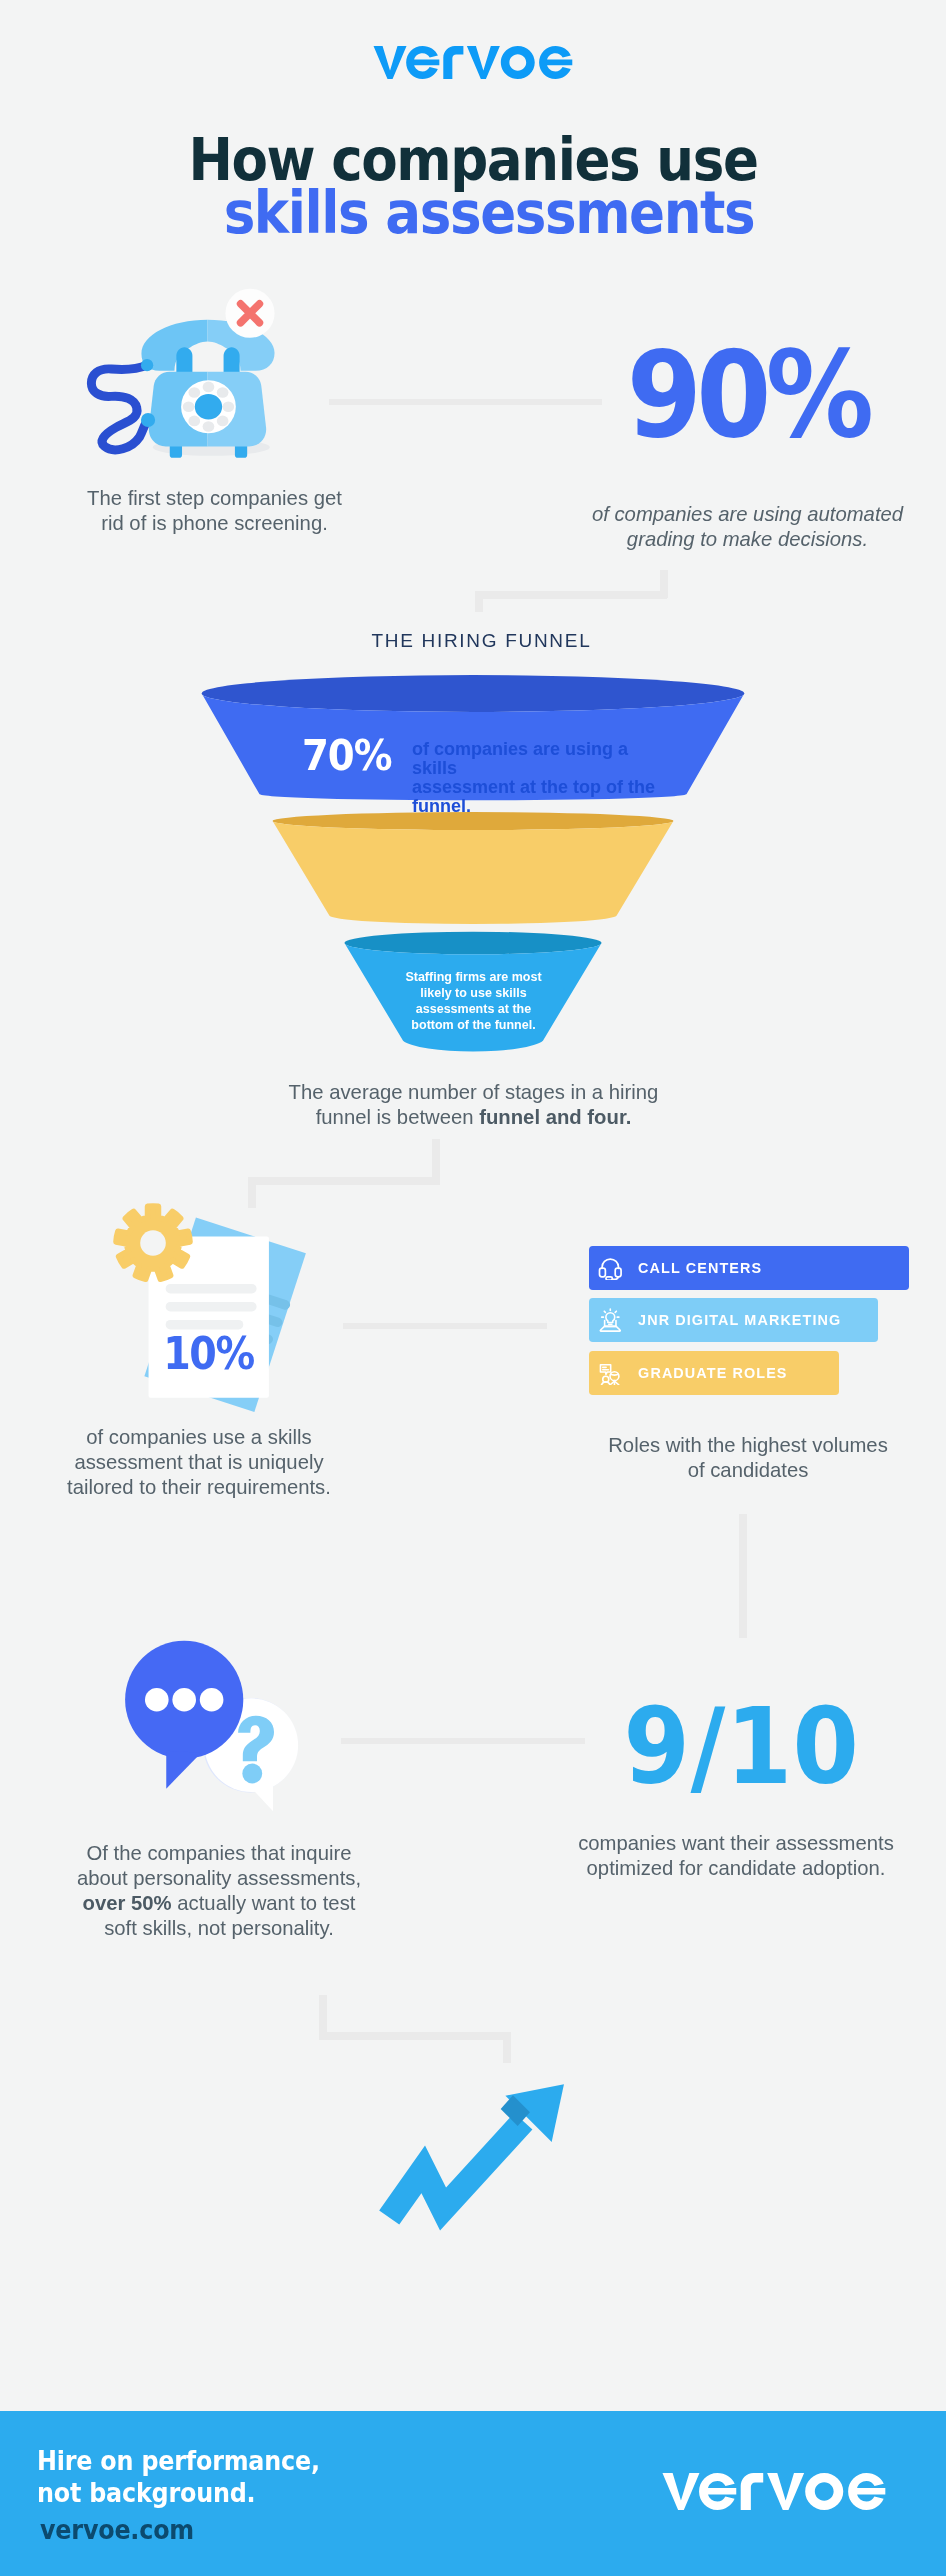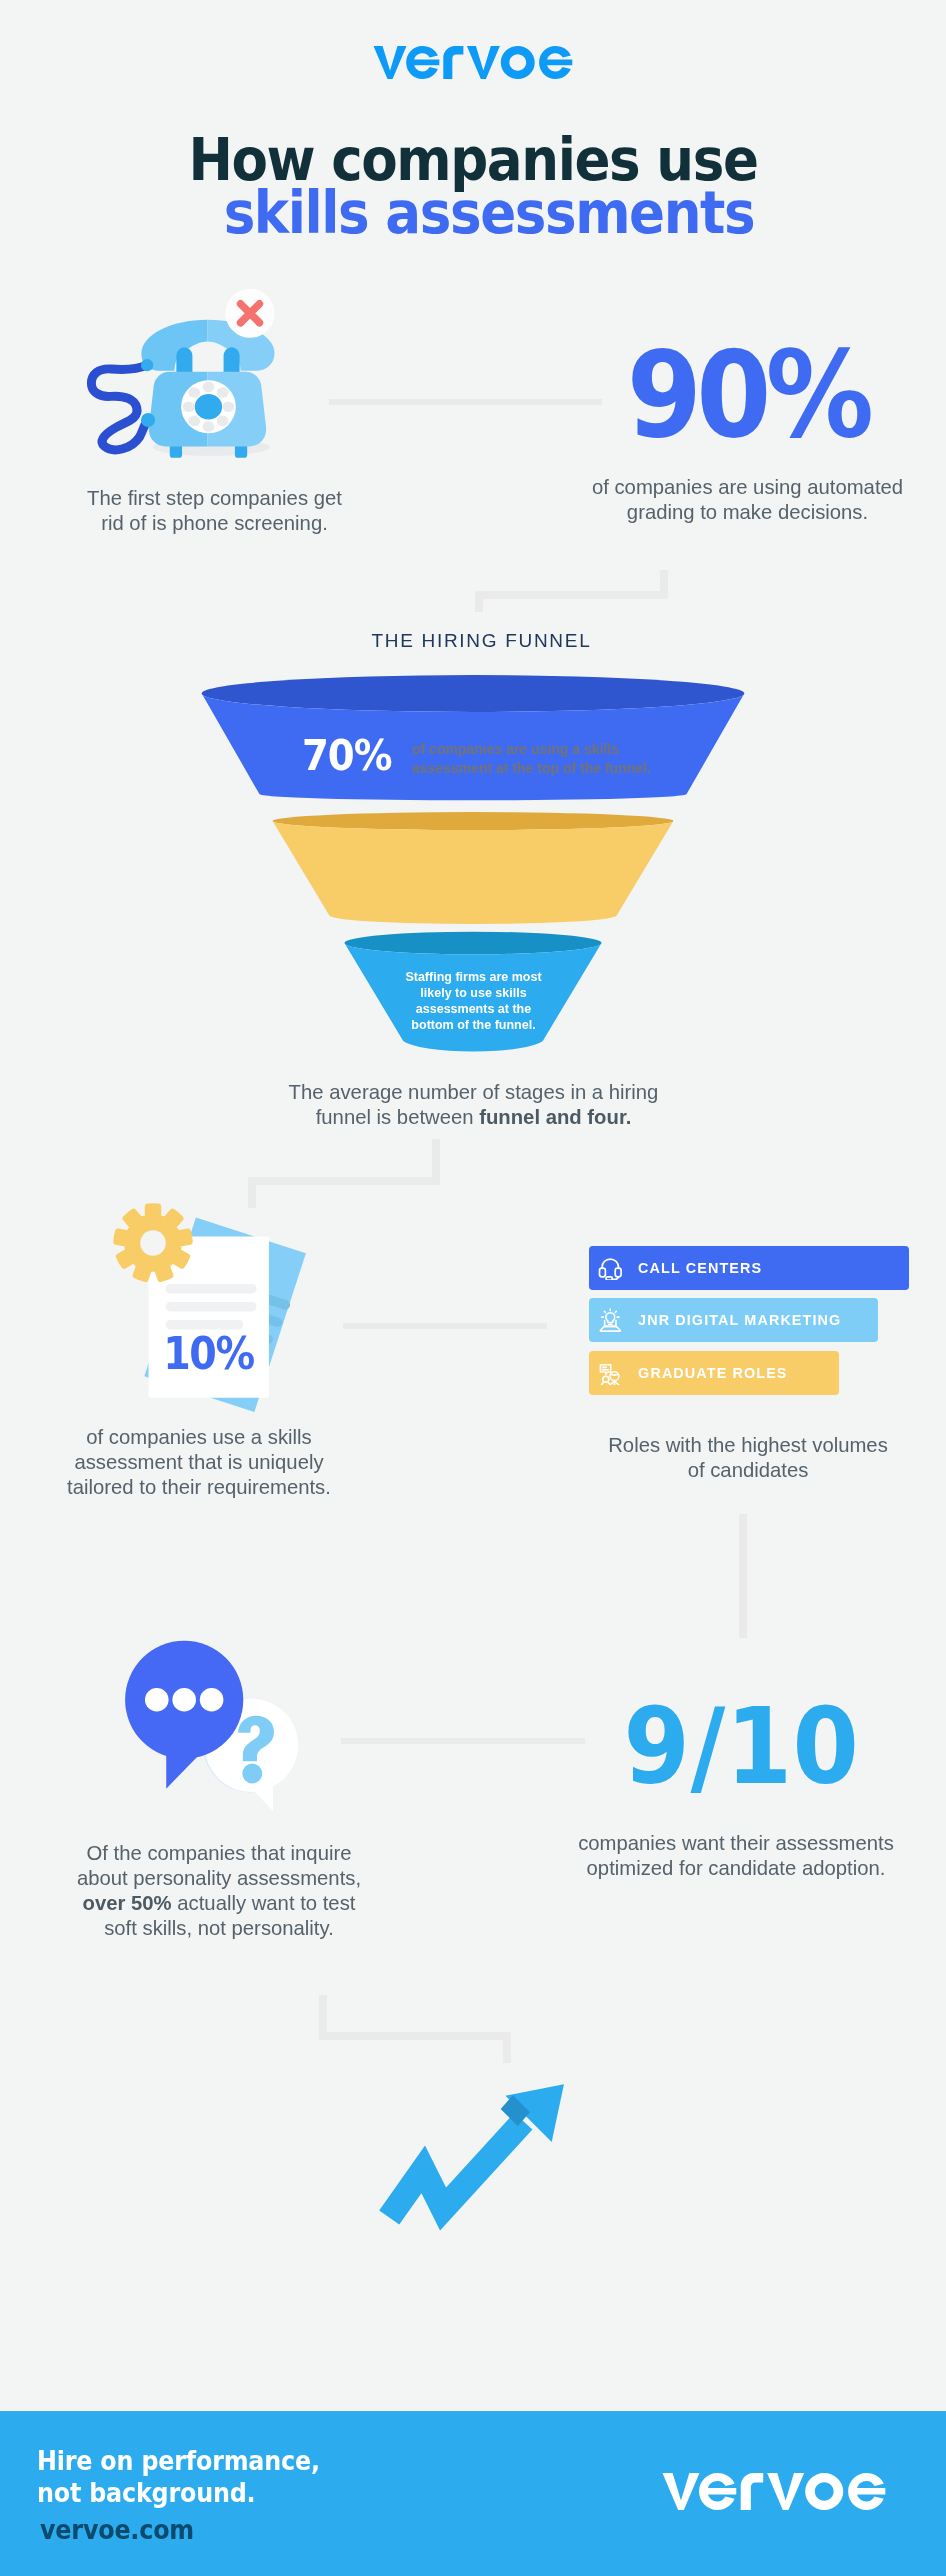--- a/index.html
+++ b/index.html
@@ -21,21 +21,21 @@
   .cap b{font-weight:700;color:#4c5a64;}
 
   .bignum{font-family:"DejaVu Sans",sans-serif;font-stretch:semi-condensed;font-weight:700;letter-spacing:-5.7px;line-height:1;}
 
   
   .conn{background:#eaeaea;position:absolute;}
 
   
   .f70num{font-family:"DejaVu Sans",sans-serif;font-stretch:semi-condensed;font-weight:700;
           font-size:43px;color:#fff;letter-spacing:-1.1px;line-height:1;}
-  .f70txt{color:#737373;font-size:14px;font-weight:700;line-height:19px;}
+  .f70txt{color:#1d4ed8;font-size:18px;font-weight:700;line-height:19px;}
   #funnel-bottom-text{color:#fff;font-size:12.5px;font-weight:700;line-height:16px;text-align:center;}
   #funnel{left:0;top:662px;width:946px;}
   #funnel-title{left:7.6px;top:630px;width:946px;text-align:center;
      color:#21375c;font-size:19px;font-weight:500;letter-spacing:1.7px;
      padding-left:1.7px;box-sizing:border-box;}
 
   
   .bar{position:absolute;height:44px;border-radius:3.8px;display:flex;align-items:center;}
   .bar .ico{width:24.6px;height:24.6px;margin-left:8.5px;flex:0 0 auto;display:block;line-height:0;}
   .bar .lbl{color:#fff;font-size:14.4px;font-weight:700;letter-spacing:1.1px;margin-left:16px;}
@@ -135,21 +135,21 @@
       <circle cx="70" cy="94" r="6.5" fill="#32abee"></circle>
 
       <circle cx="179" cy="39" r="26" fill="#fdfdfd"></circle>
       <path d="M169 29 L189 49 M189 29 L169 49" stroke="#f4736e" stroke-width="8" stroke-linecap="round"></path>
     </svg>
   </div>
   <div class="abs cap" id="phone-cap" style="left:44px;top:486px;width:341px;">The first step companies get<br>rid of is phone screening.</div>
 
   <div class="abs bignum" id="stat90" style="left:582px;top:335px;width:331px;text-align:center;
        color:#3f6bf2;font-size:120px;padding-right:5.7px;">90%</div>
-  <div class="abs cap" id="stat90-cap" style="left:582px;top:475px;width:331px;">of companies are using automated<br>grading to make decisions.</div>
+  <div class="abs cap" id="stat90-cap" style="left:582px;top:502px;width:331px;font-style:italic;">of companies are using automated<br>grading to make decisions.</div>
 
   <div class="conn" style="left:329px;top:399px;width:273px;height:5.7px;"></div>
 
   <div class="abs" id="funnel-title">THE HIRING FUNNEL</div>
 
   <div class="abs" id="funnel" style="left:189px;top:667px;">
     <svg width="568" height="397" viewBox="0 0 600 420">
 
       <ellipse cx="300" cy="28" rx="287" ry="19.5" fill="#2f55cf"></ellipse>
       <path d="M13 28 A287 19.5 0 0 0 587 28 L526 134.4 A226 6.6 0 0 1 74 134.4 Z" fill="#3f6bf2"></path>

